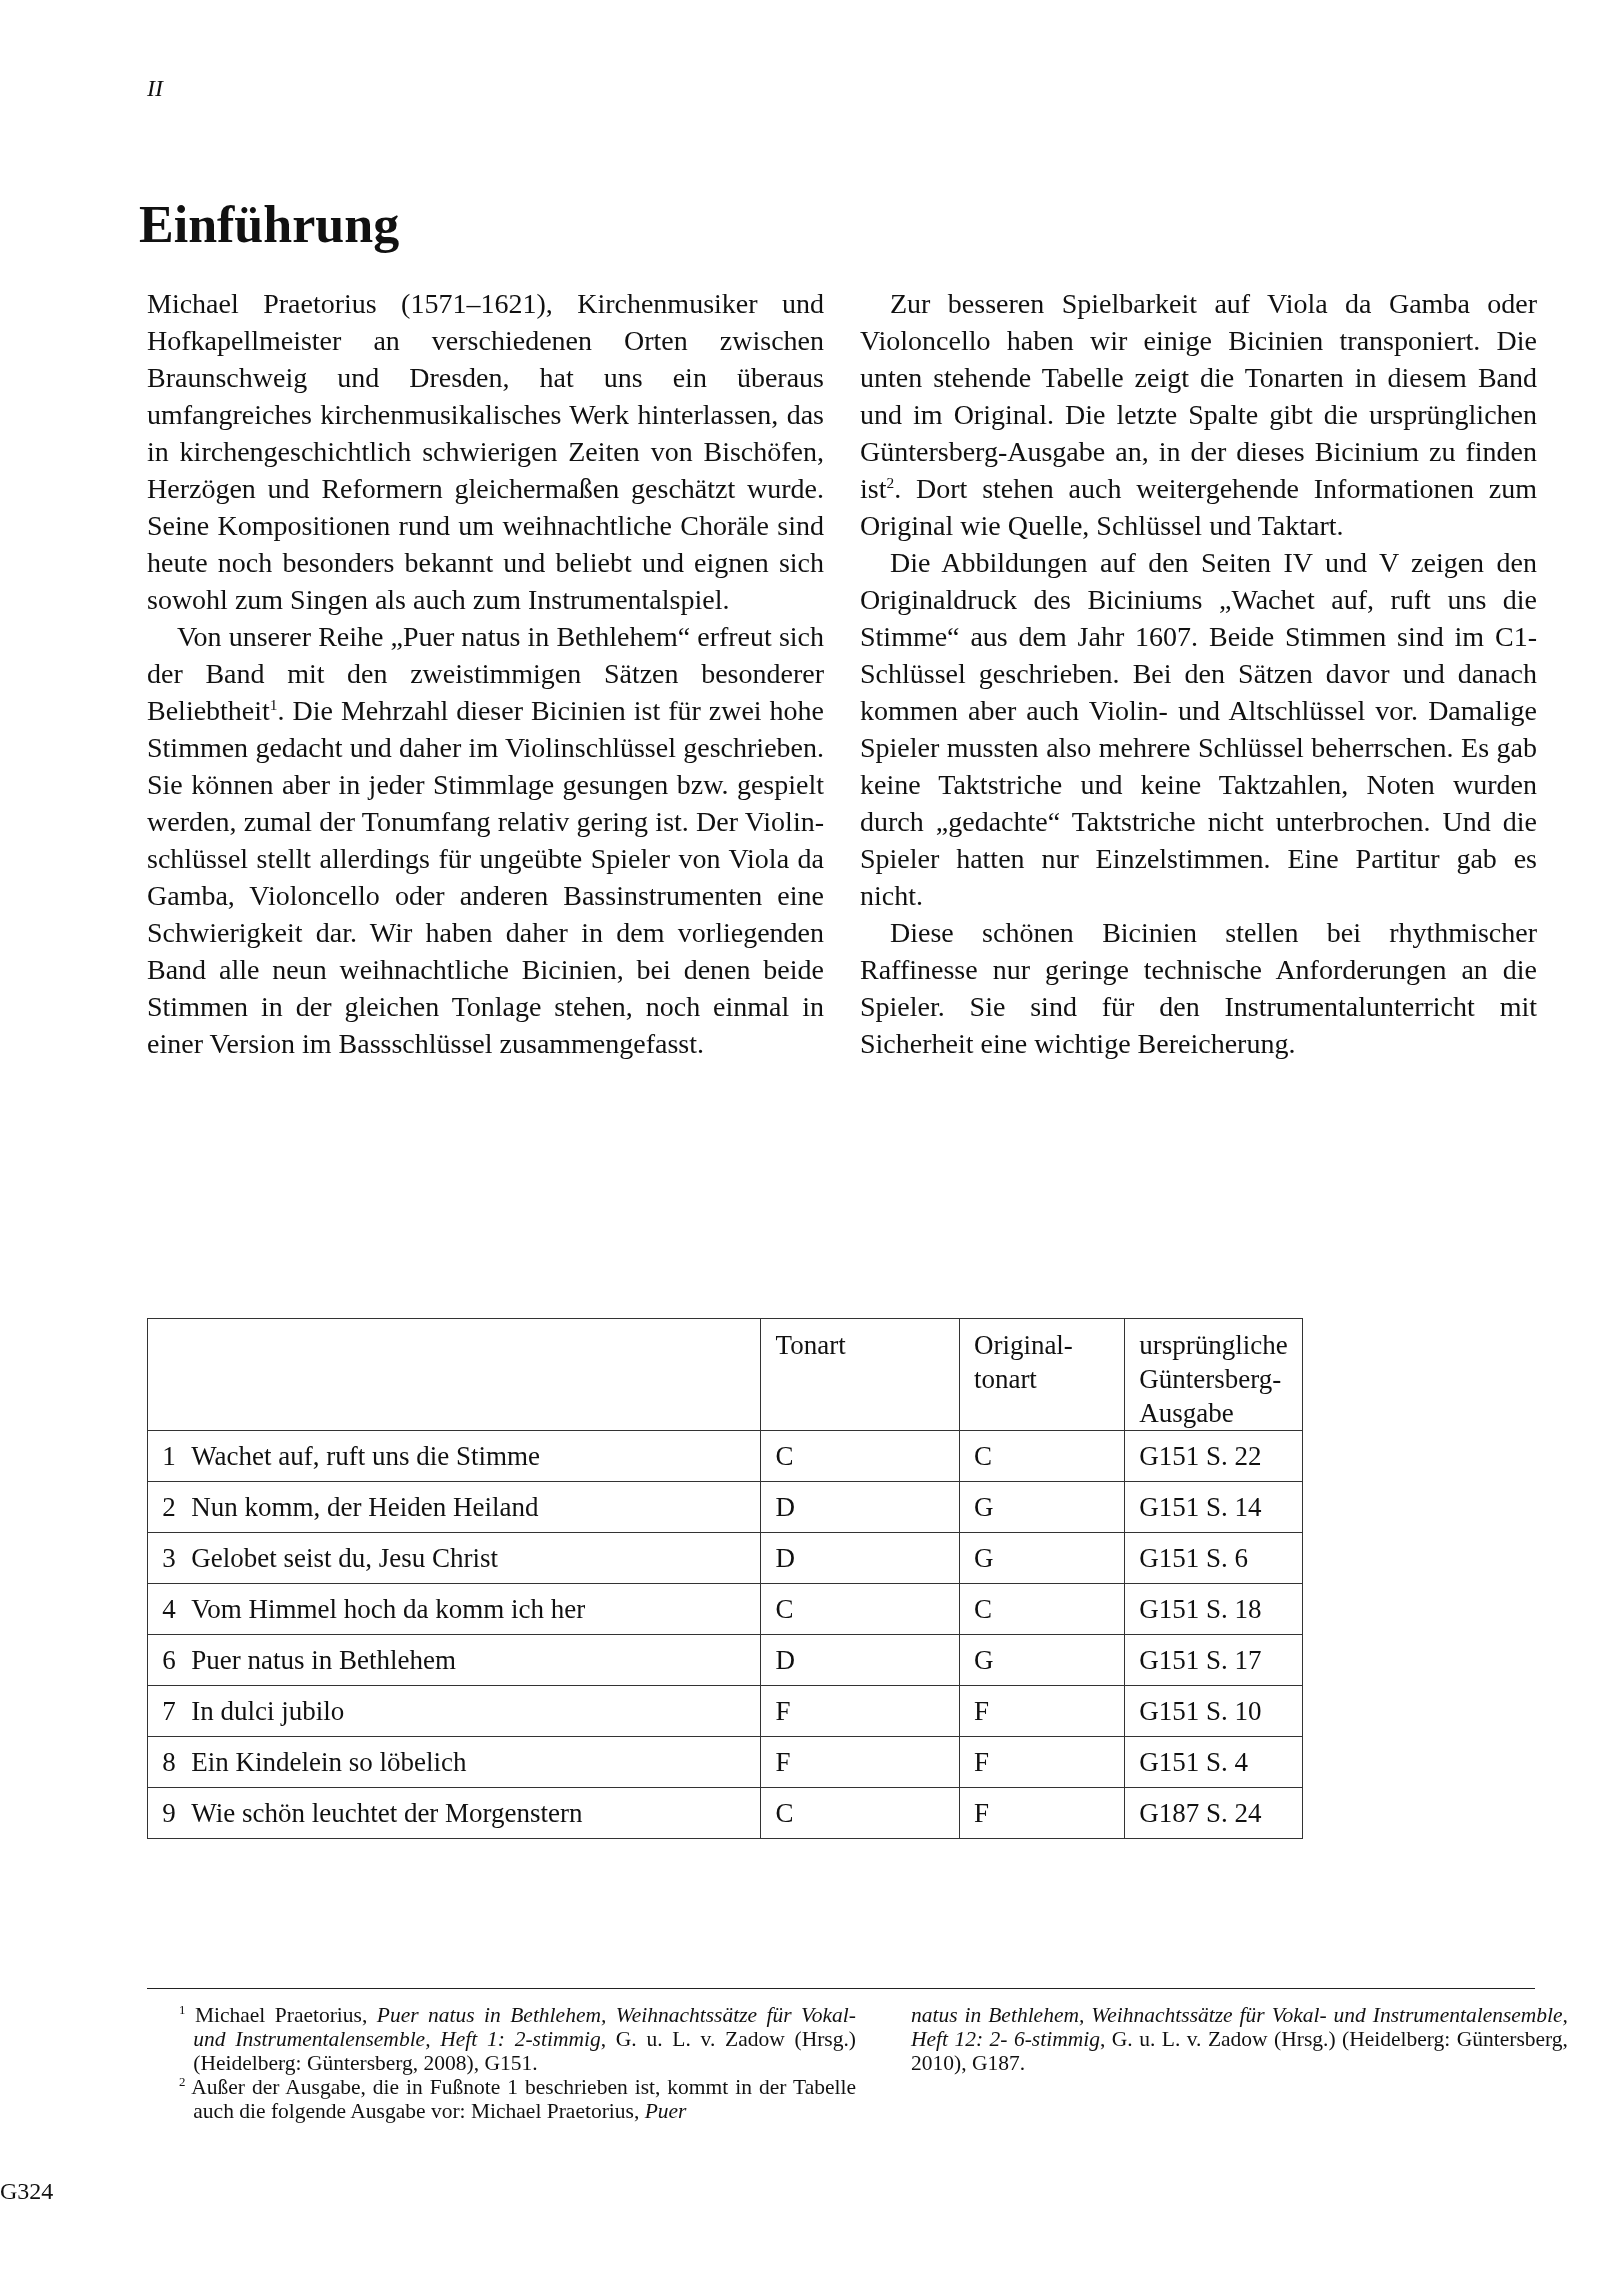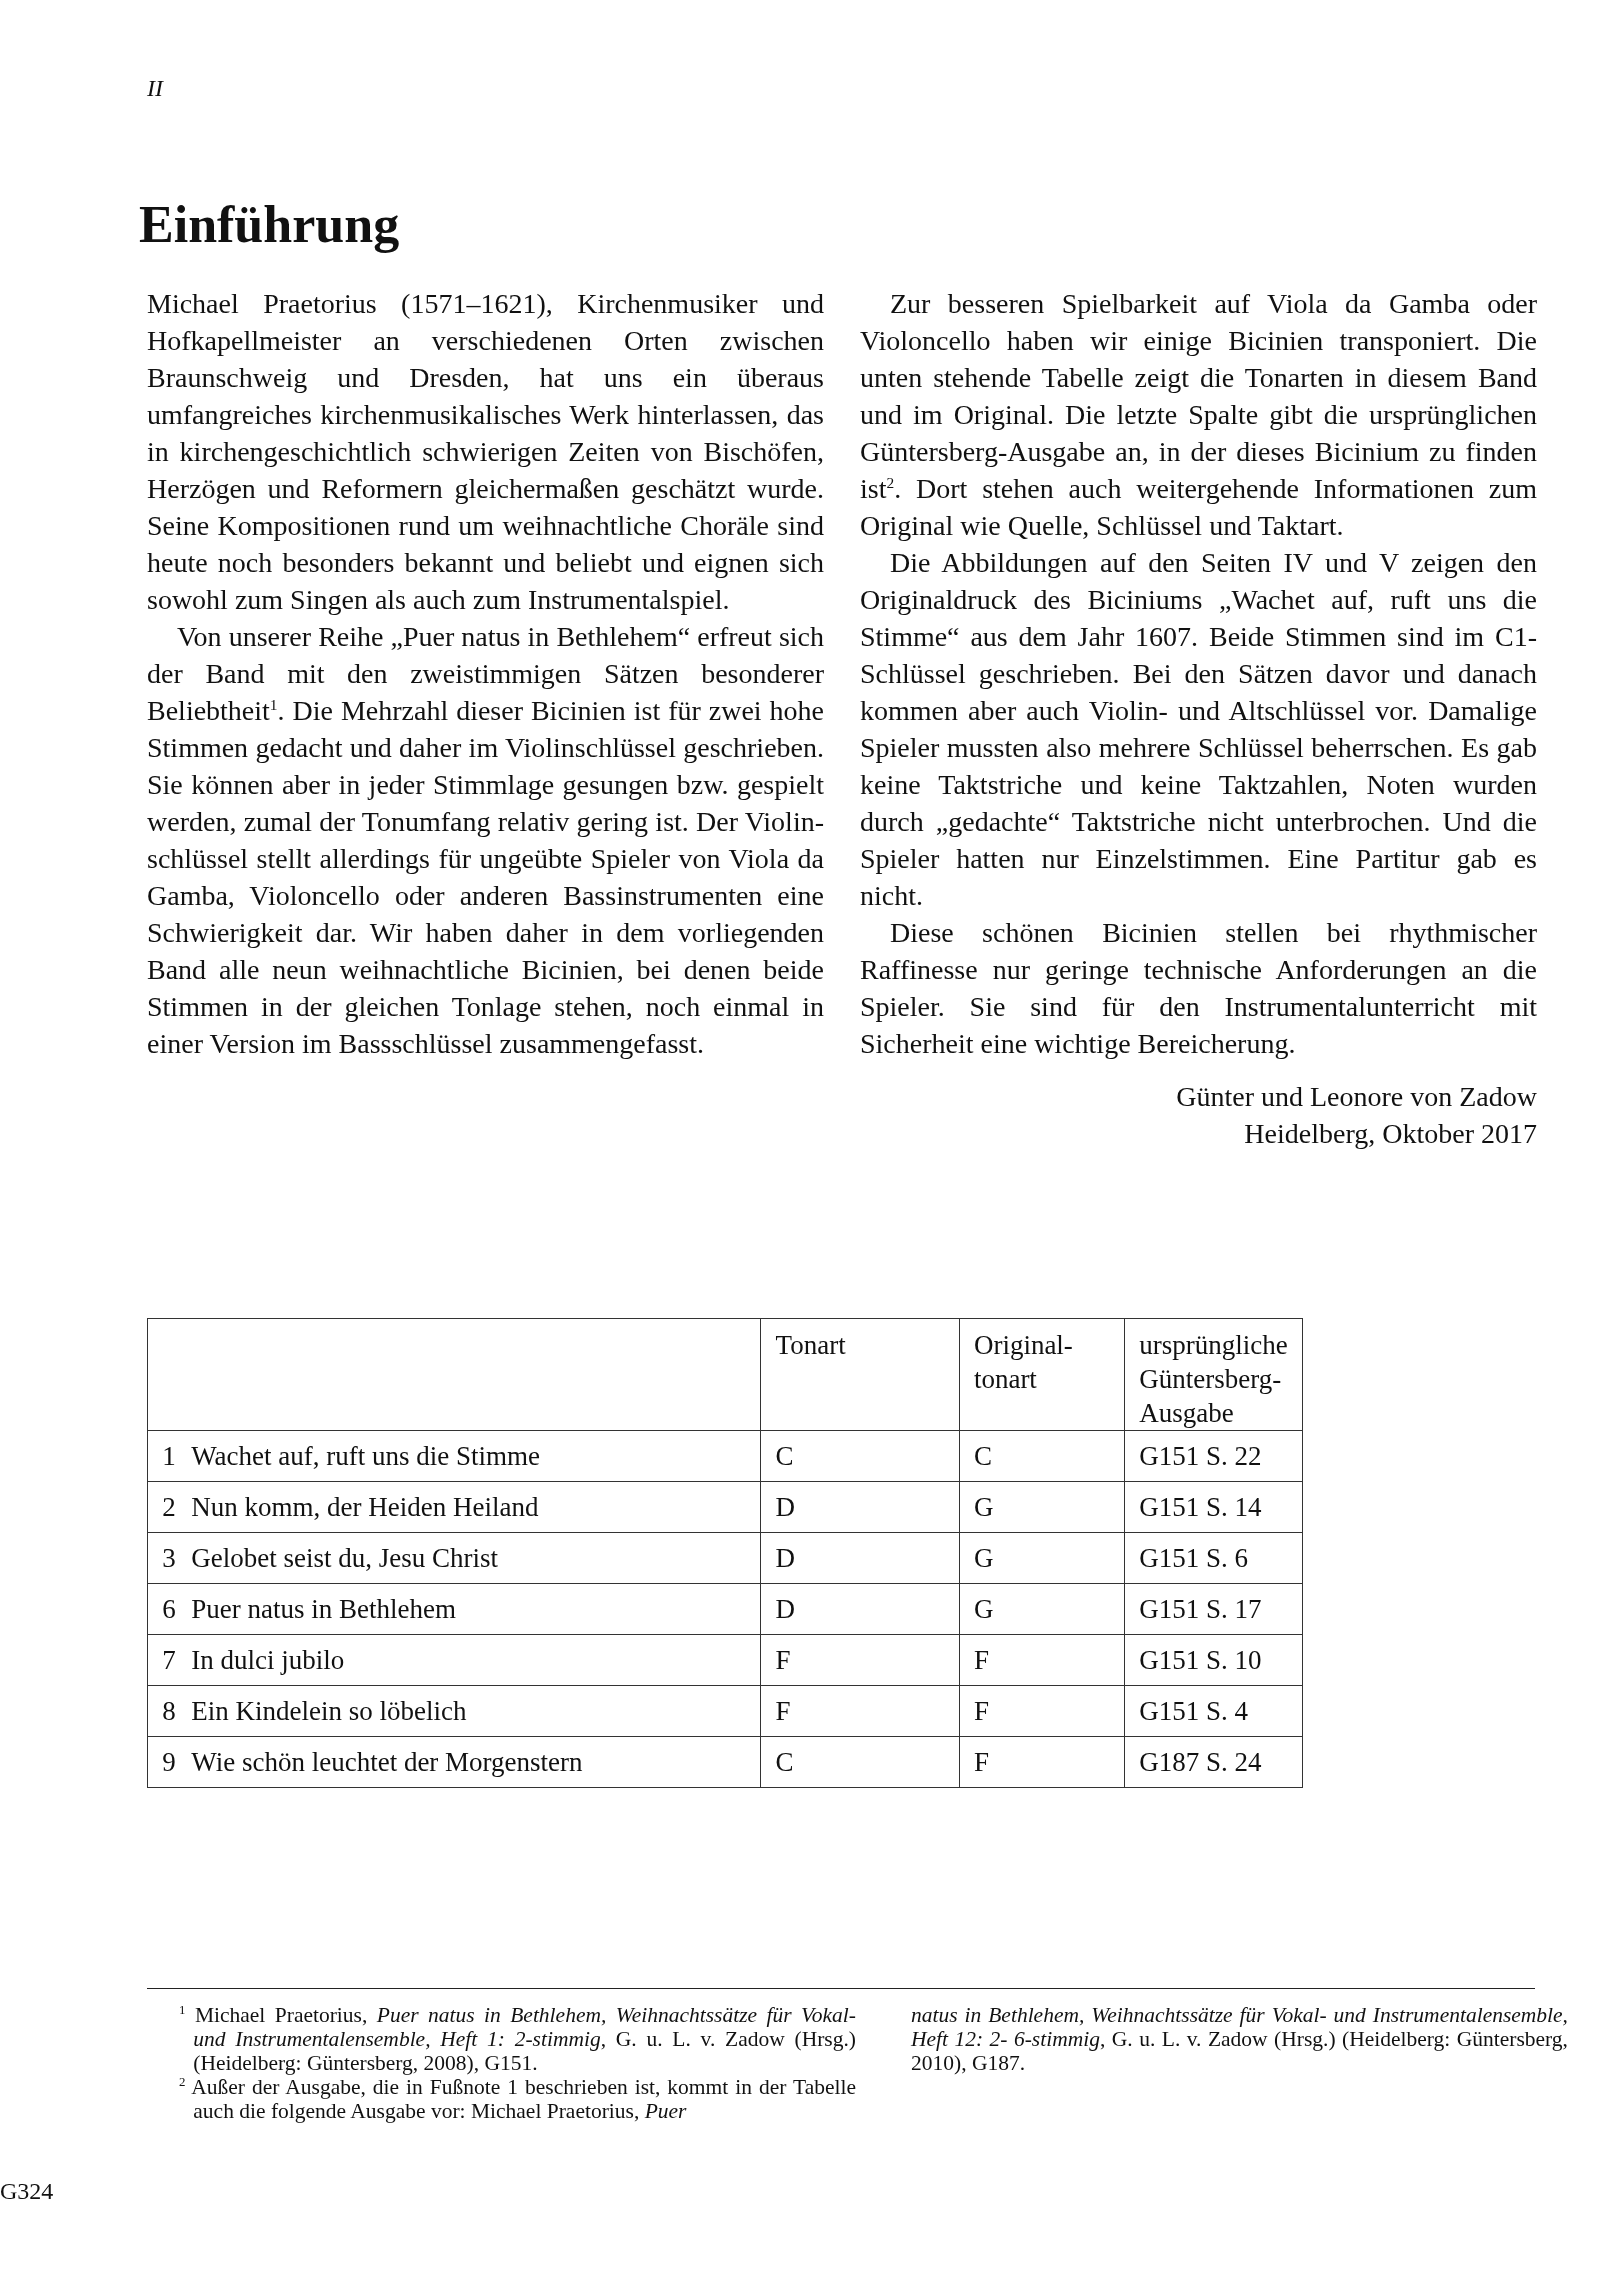--- a/index.html
+++ b/index.html
@@ -66,24 +66,20 @@
 
 <div class="col left">
   <p>Michael Praetorius (1571–1621), Kirchenmusiker und Hofkapellmeister an verschiedenen Orten zwi­schen Braunschweig und Dresden, hat uns ein über­aus umfangreiches kirchenmusikalisches Werk hin­terlassen, das in kirchengeschichtlich schwierigen Zeiten von Bischöfen, Herzögen und Reformern gleichermaßen geschätzt wurde. Seine Kompositio­nen rund um weihnachtliche Choräle sind heute noch besonders bekannt und beliebt und eignen sich sowohl zum Singen als auch zum Instrumentalspiel.</p>
   <p class="indent"><span>Von unserer Reihe „Puer natus in Bethlehem“ er­freut sich der Band mit den zweistimmigen Sätzen besonderer Beliebtheit</span><sup>1</sup><span>. Die Mehrzahl dieser Bici­nien ist für zwei hohe Stimmen gedacht und daher im Violinschlüssel geschrieben. Sie können aber in jeder Stimmlage gesungen bzw. gespielt werden, zumal der Tonumfang relativ gering ist. Der Violin­schlüssel stellt allerdings für ungeübte Spieler von Viola da Gamba, Violoncello oder anderen Bassin­strumenten eine Schwierigkeit dar. Wir haben daher in dem vorliegenden Band alle neun weihnachtliche Bicinien, bei denen beide Stimmen in der gleichen Tonlage stehen, noch einmal in einer Version im Bassschlüssel zusammengefasst.</span></p>
 </div>
 
 <div class="col right">
   <p class="indent"><span>Zur besseren Spielbarkeit auf Viola da Gamba o­der Violoncello haben wir einige Bicinien transpo­niert. Die unten stehende Tabelle zeigt die Tonarten in diesem Band und im Original. Die letzte Spalte gibt die ursprünglichen Güntersberg-Ausgabe an, in der dieses Bicinium zu finden ist</span><sup>2</sup><span>. Dort stehen auch weitergehende Informationen zum Original wie Quelle, Schlüssel und Taktart.</span></p>
   <p class="indent">Die Abbildungen auf den Seiten IV und V zeigen den Originaldruck des Biciniums „Wachet auf, ruft uns die Stimme“ aus dem Jahr 1607. Beide Stim­men sind im C1-Schlüssel geschrieben. Bei den Sät­zen davor und danach kommen aber auch Violin- und Altschlüssel vor. Damalige Spieler mussten also mehrere Schlüssel beherrschen. Es gab keine Taktstriche und keine Taktzahlen, Noten wurden durch „gedachte“ Taktstriche nicht unterbrochen. Und die Spieler hatten nur Einzelstimmen. Eine Partitur gab es nicht.</p>
   <p class="indent">Diese schönen Bicinien stellen bei rhythmischer Raffinesse nur geringe technische Anforderungen an die Spieler. Sie sind für den Instrumentalunter­richt mit Sicherheit eine wichtige Bereicherung.</p>
-  <div class="signature">
-    <div>Günter und Leonore von Zadow</div>
-    <div>Heidelberg, Oktober 2017</div>
-  </div>
 </div>
 
 <div class="table-wrap">
   <table>
     <thead>
       <tr>
         <th class="c0"></th>
         <th class="c1">Tonart</th>
         <th class="c2">
           <div>Original-</div>
@@ -106,20 +102,26 @@
         <td><span class="num">2</span><span>Nun komm, der Heiden Heiland</span></td>
         <td>D</td>
         <td>G</td>
         <td>G151 S. 14</td>
       </tr>
       <tr>
         <td><span class="num">3</span><span>Gelobet seist du, Jesu Christ</span></td>
         <td>D</td>
         <td>G</td>
         <td>G151 S. 6</td>
+      </tr>
+      <tr>
+        <td><span class="num">4</span><span>Vom Himmel hoch da komm ich her</span></td>
+        <td>C</td>
+        <td>C</td>
+        <td>G151 S. 18</td>
       </tr>
       <tr>
         <td><span class="num">6</span><span>Puer natus in Bethlehem</span></td>
         <td>D</td>
         <td>G</td>
         <td>G151 S. 17</td>
       </tr>
       <tr>
         <td><span class="num">7</span><span>In dulci jubilo</span></td>
         <td>F</td>

